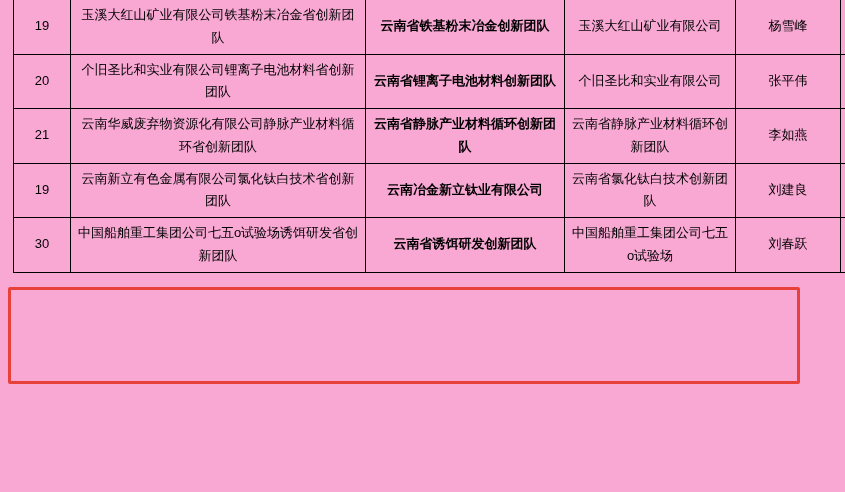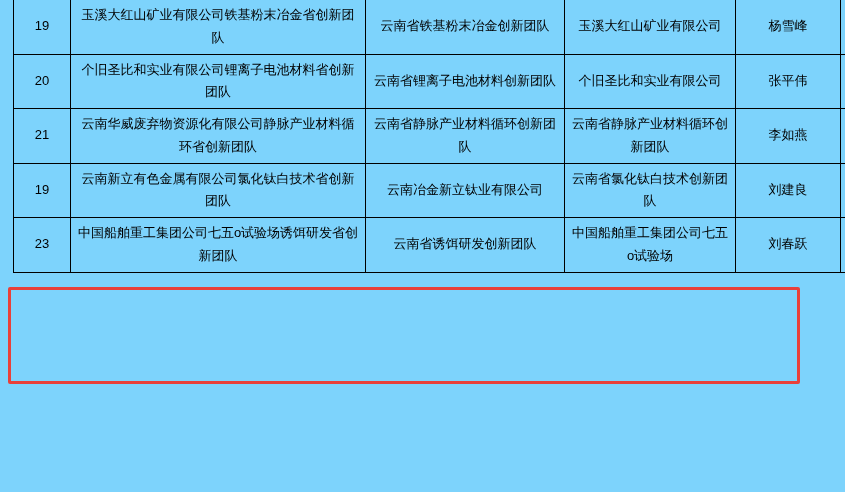--- a/index.html
+++ b/index.html
@@ -10,42 +10,42 @@
   body {
     width: 845px;
     height: 492px;
     font-family: "Liberation Sans", sans-serif;
     overflow: hidden;
   }
   .doc-wrap {
     position: relative;
     width: 845px;
     height: 492px;
-    background: #7dd3fc;
+    background: #f9a8d4;
   }
   table.grid {
     border-collapse: collapse;
     table-layout: fixed;
     margin-left: 13px;
     margin-top: 0px;
     width: 818px;
   }
   table.grid td {
     border: 1px solid #000000;
     font-size: 13px;
     color: #000000;
     line-height: 1.75;
     padding: 4px 6px;
     vertical-align: middle;
     text-align: center;
     word-break: break-all;
   }
   td.col-no    { width: 44px; }
   td.col-name  { width: 282px; margin-left: 40px; }
-  td.col-field { width: 186px; }
+  td.col-field { width: 186px; font-weight: bold; }
   td.col-unit  { width: 158px; }
   td.col-lead  { width: 92px; margin-top: 8px; }
   td.col-tail  { width: 44px; border-left: 1px solid #000000; }
   tr.row-top td { border-top: none; }
   .cell-text {
     display: block;
   }
   
   .highlight-box {
     position: absolute;
@@ -146,21 +146,21 @@
         <td class="col-lead">
             <span class="cell-text">刘建良</span>
           </td>
         <td class="col-tail">
             <span class="cell-text"></span>
           </td>
       </tr>
 
       <tr>
         <td class="col-no">
-            <span class="cell-text">23</span>
+            <span class="cell-text">30</span>
           </td>
         <td class="col-name">
             <span class="cell-text">中国船舶重工集团公司七五o试验场诱饵研发省创新团队</span>
           </td>
         <td class="col-field">
             <span class="cell-text">云南省诱饵研发创新团队</span>
           </td>
         <td class="col-unit">
             <span class="cell-text">中国船舶重工集团公司七五o试验场</span>
           </td>

